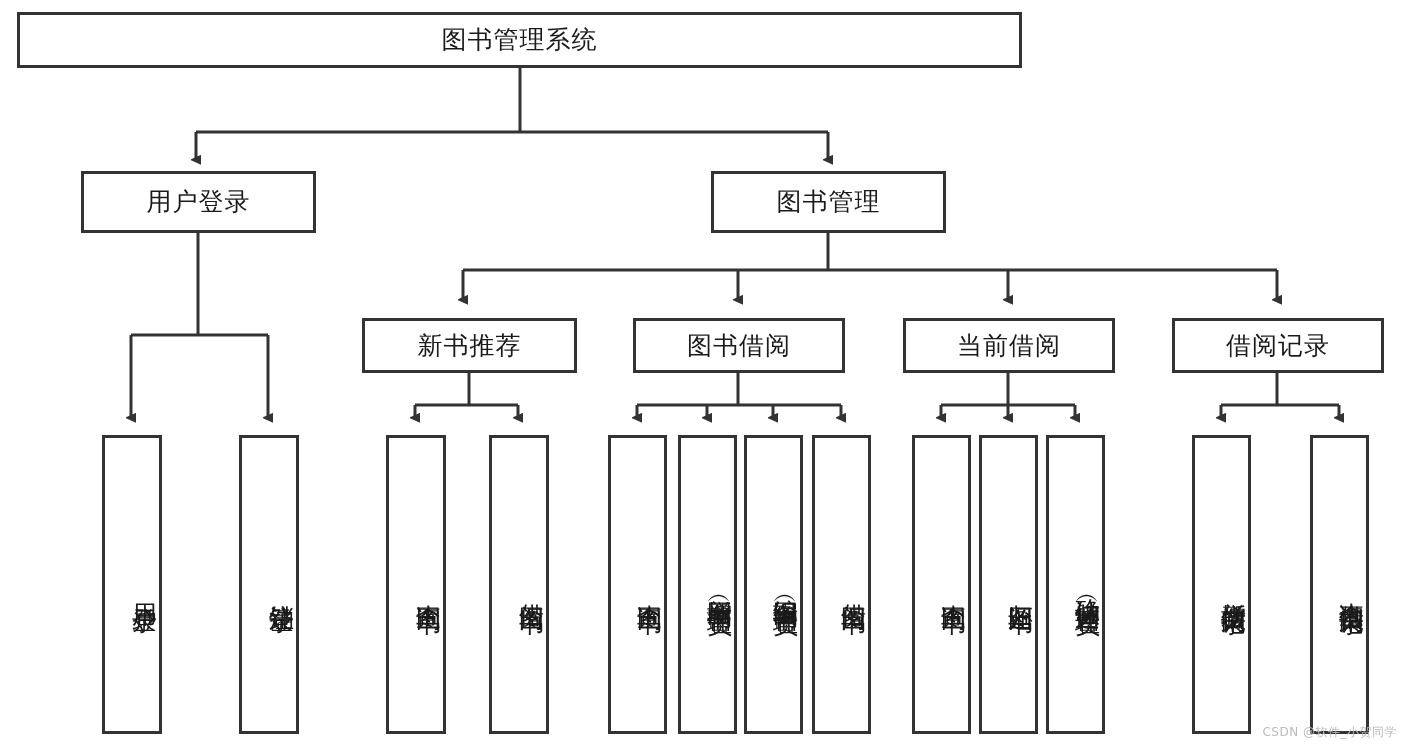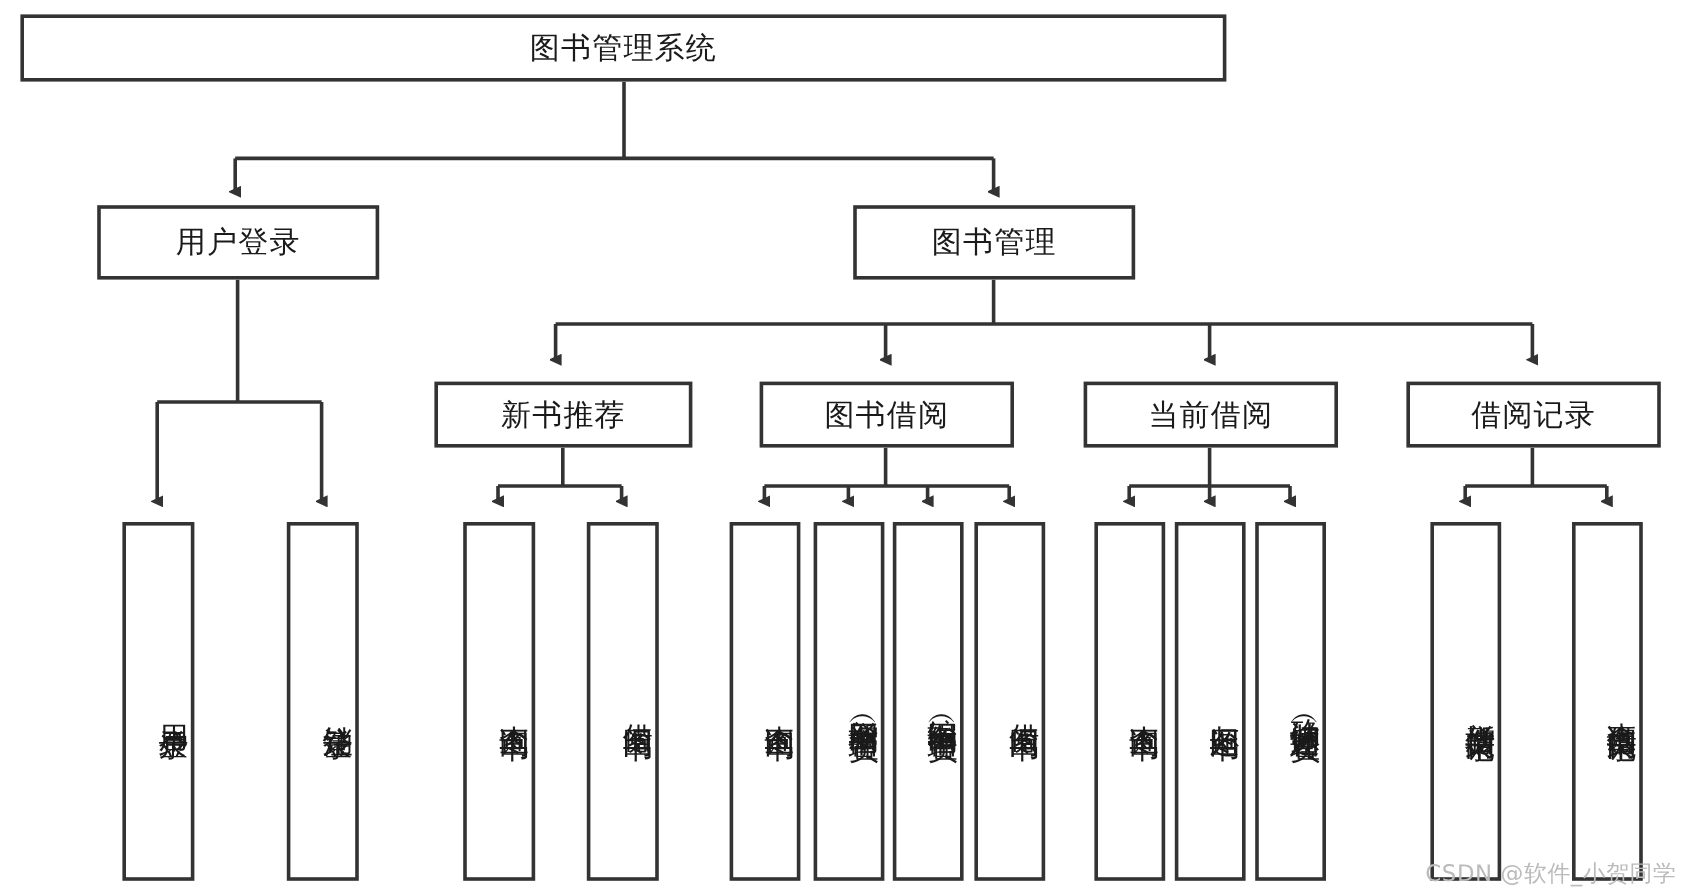--- a/index.html
+++ b/index.html
@@ -58,21 +58,21 @@
   .node-v .vtext {
     writing-mode: vertical-rl;
     text-orientation: upright;
     display: block;
     text-align: center;
   }
   .watermark {
     position: absolute;
     right: 8px;
     bottom: 6px;
-    font-size: 19px;
+    font-size: 12px;
     color: #bbbbbb;
     white-space: nowrap;
     letter-spacing: 0.5px;
   }
 </style>
 </head>
 <body>
 
 <div id="diagram-root">
 

